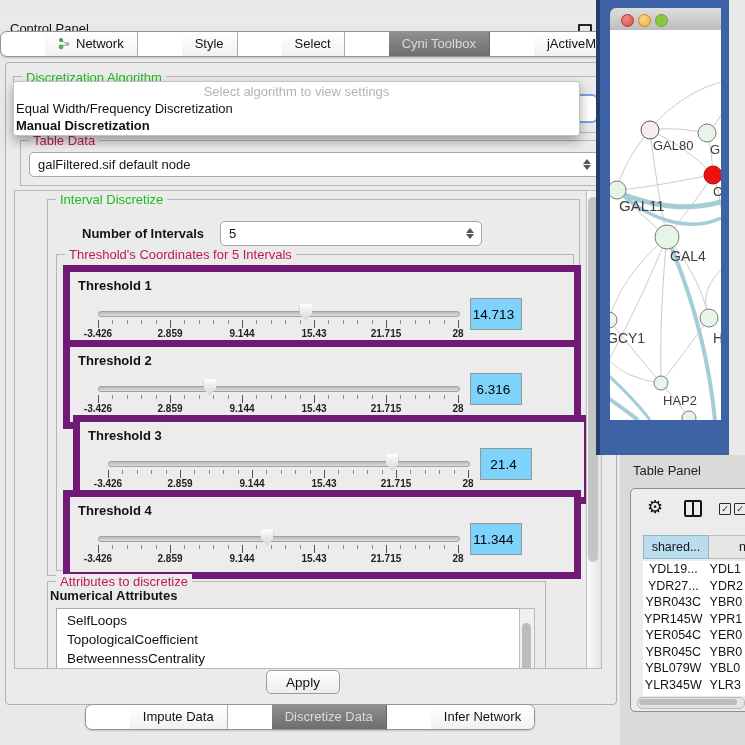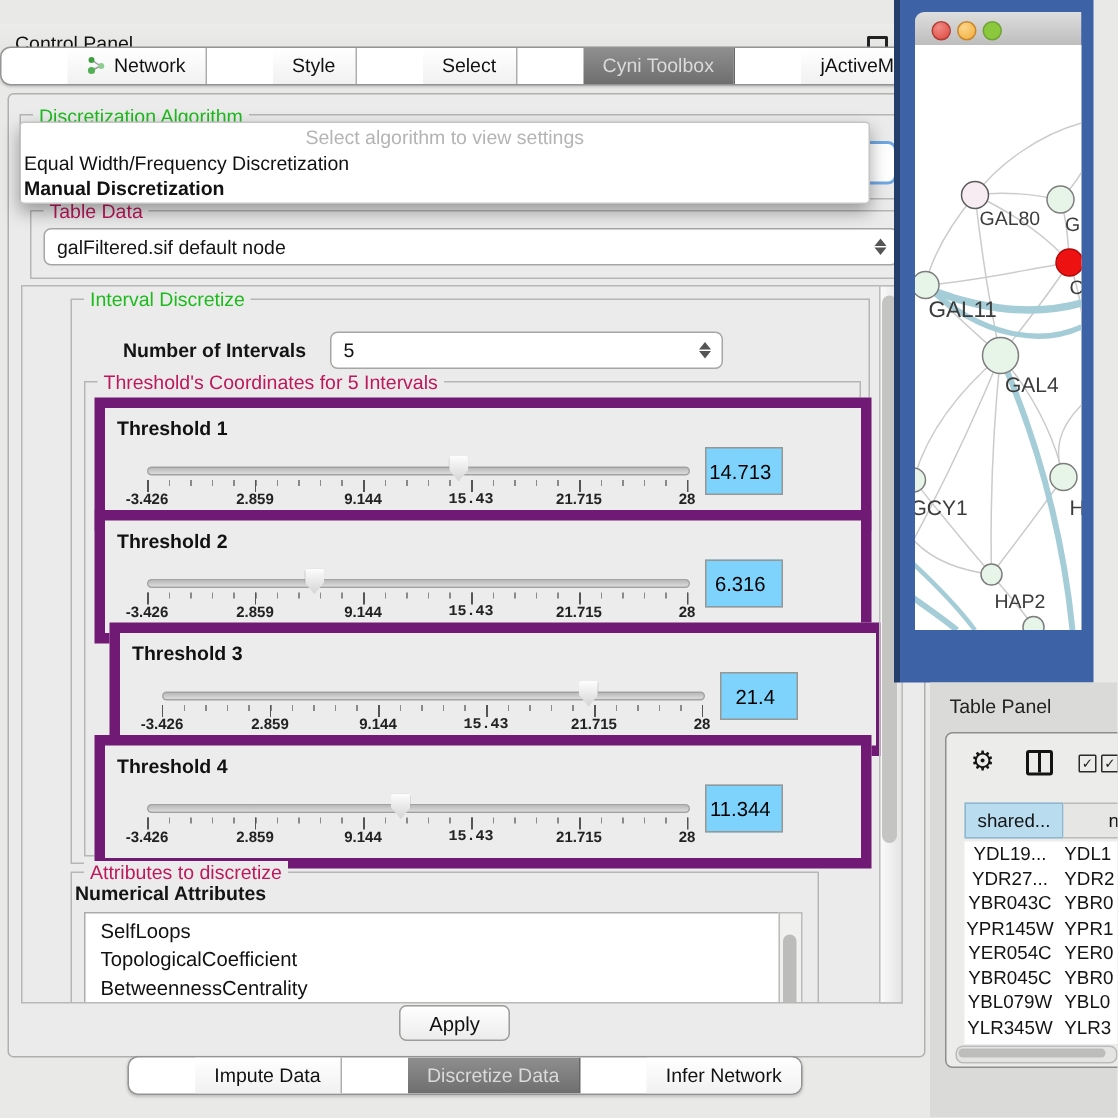--- a/index.html
+++ b/index.html
@@ -69,21 +69,21 @@
   .ticks{position:absolute;left:28px;top:48px;width:361px;height:8px;
          background-image:
            repeating-linear-gradient(90deg,#555 0 1px,transparent 1px 72px),
            repeating-linear-gradient(90deg,#8a8a8a 0 1px,transparent 1px 14.4px);
          background-size:361px 8px,361px 4px;background-repeat:no-repeat;background-position:0 0,0 0;}
   .ticklabels{position:absolute;left:0;top:56px;width:100%;height:12px;text-align:right;}
   .ticklabels span{position:absolute;transform:translateX(-50%);font-size:10px;font-weight:bold;color:#222;white-space:nowrap;}
   .ticklabels span:nth-child(1){left:28px;}
   .ticklabels span:nth-child(2){left:100px;}
   .ticklabels span:nth-child(3){left:172px;}
-  .ticklabels span:nth-child(4){left:244px;font-family:Liberation Mono, monospace;}
+  .ticklabels span:nth-child(4){left:244px;}
   .ticklabels span:nth-child(5){left:316px;}
   .ticklabels span:nth-child(6){left:388px;}
   .tval{position:absolute;left:400px;top:26px;width:52px;height:32px;background:#7dd3fc;border:1px solid #979795;
         font-size:13.5px;text-align:center;padding:0 5px 0 0;box-sizing:border-box;font-family:"Liberation Sans",sans-serif;}
 
   
   #attr-list{position:absolute;left:8px;top:26px;width:463px;height:120px;background:#fff;border:1px solid #ababab;}
   #attr-list .li{font-size:13.5px;line-height:19px;padding-left:10px;color:#111;}
   #attr-scrollbar{position:absolute;left:471px;top:26px;width:14px;height:120px;background:#f0f0ee;border:1px solid #bbb;}
   #attr-thumb{position:absolute;left:1.5px;top:14px;width:9px;height:160px;background:#bcbcba;border-radius:5px;}

